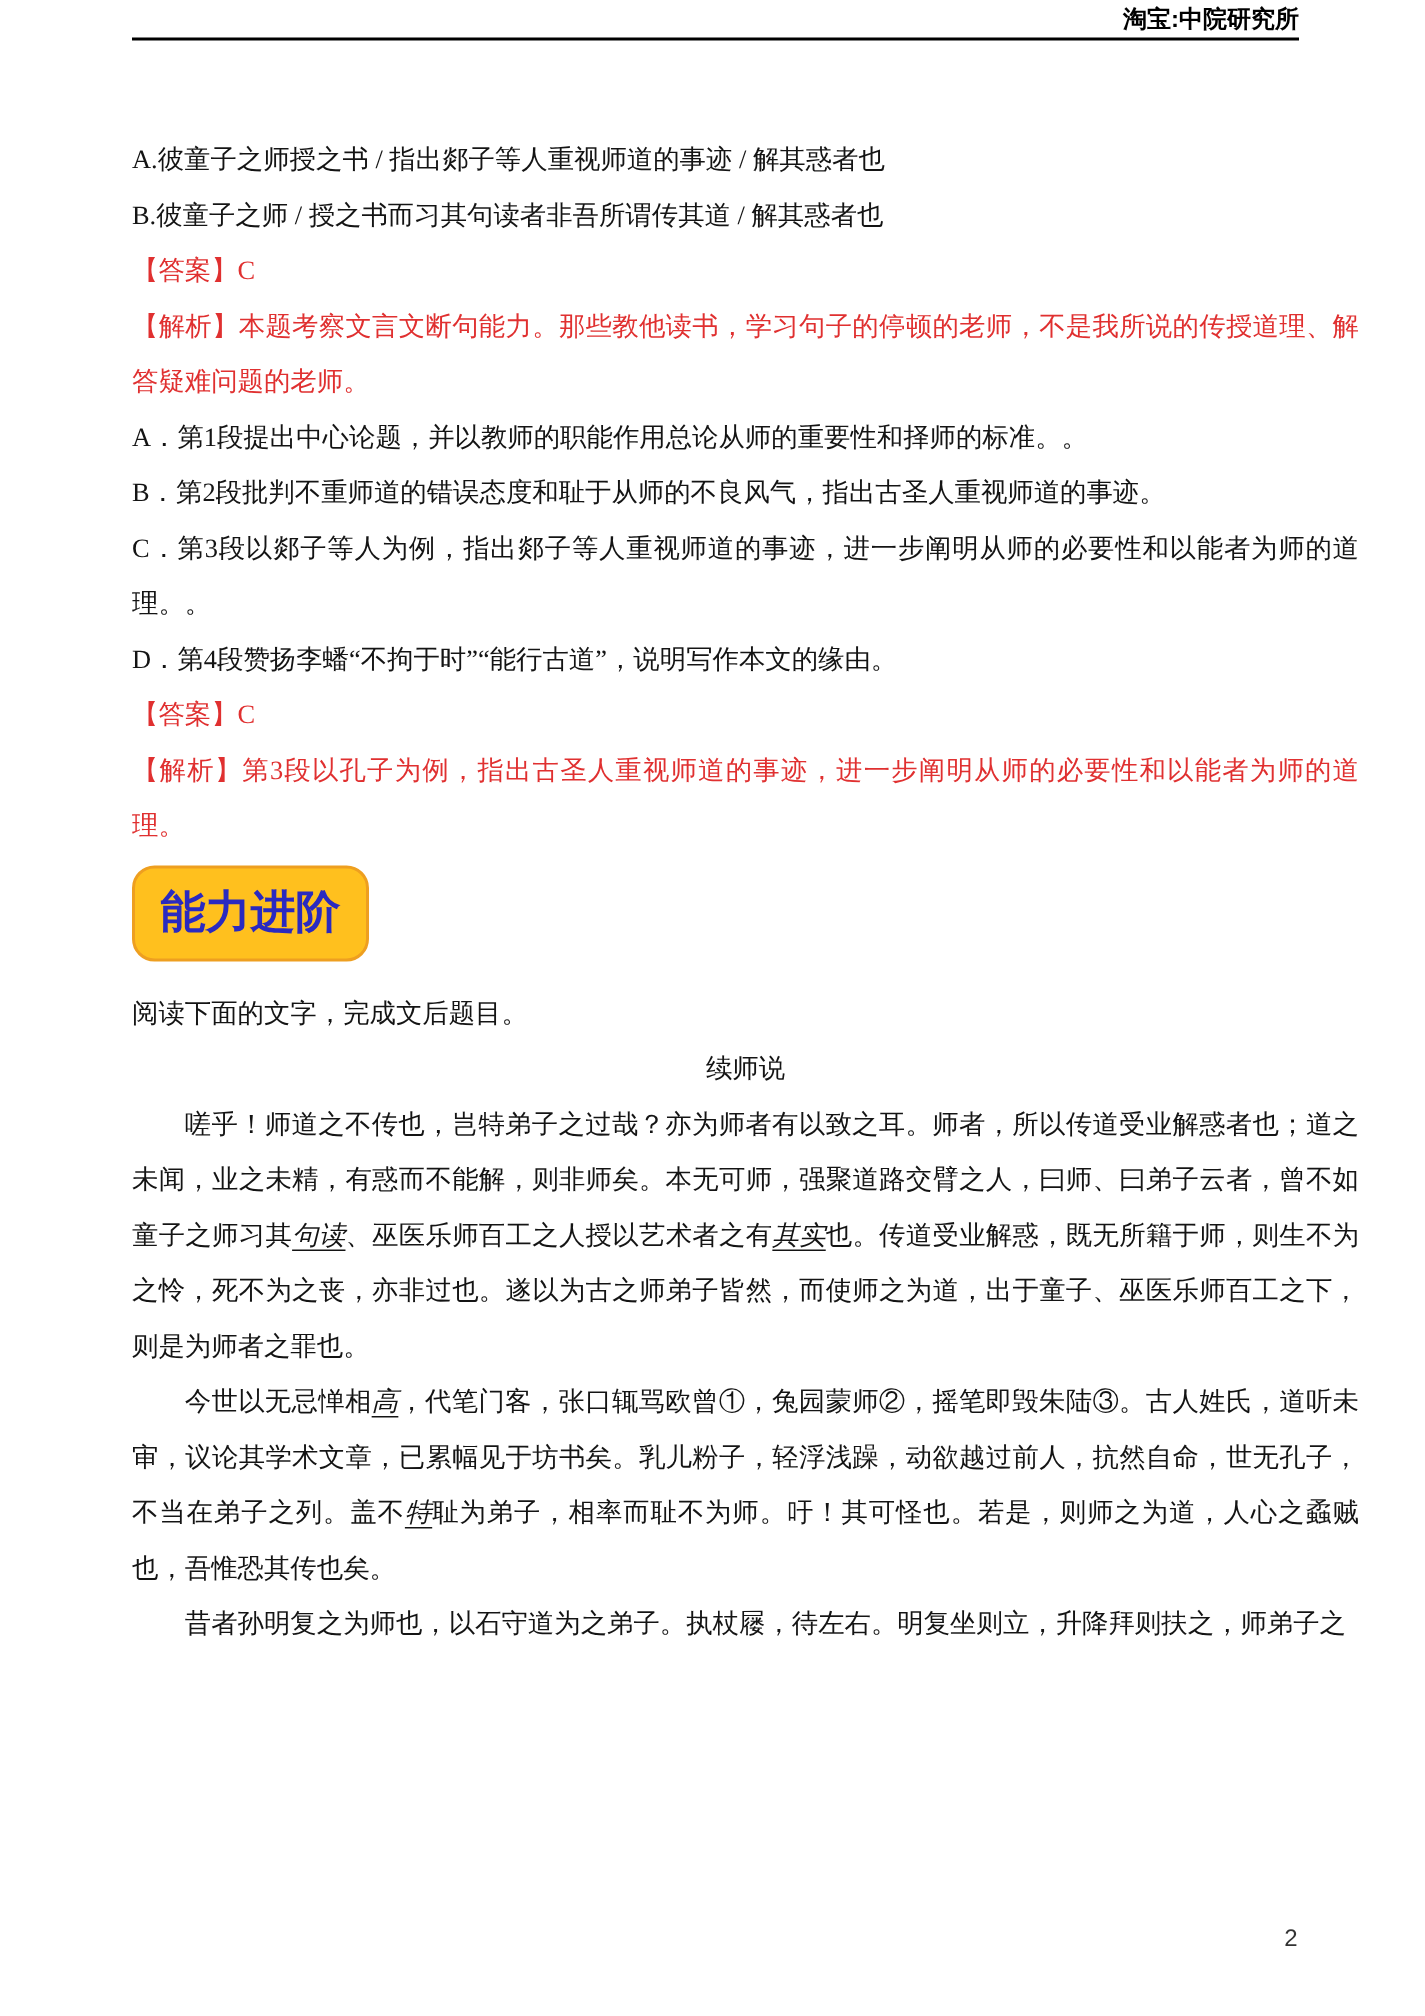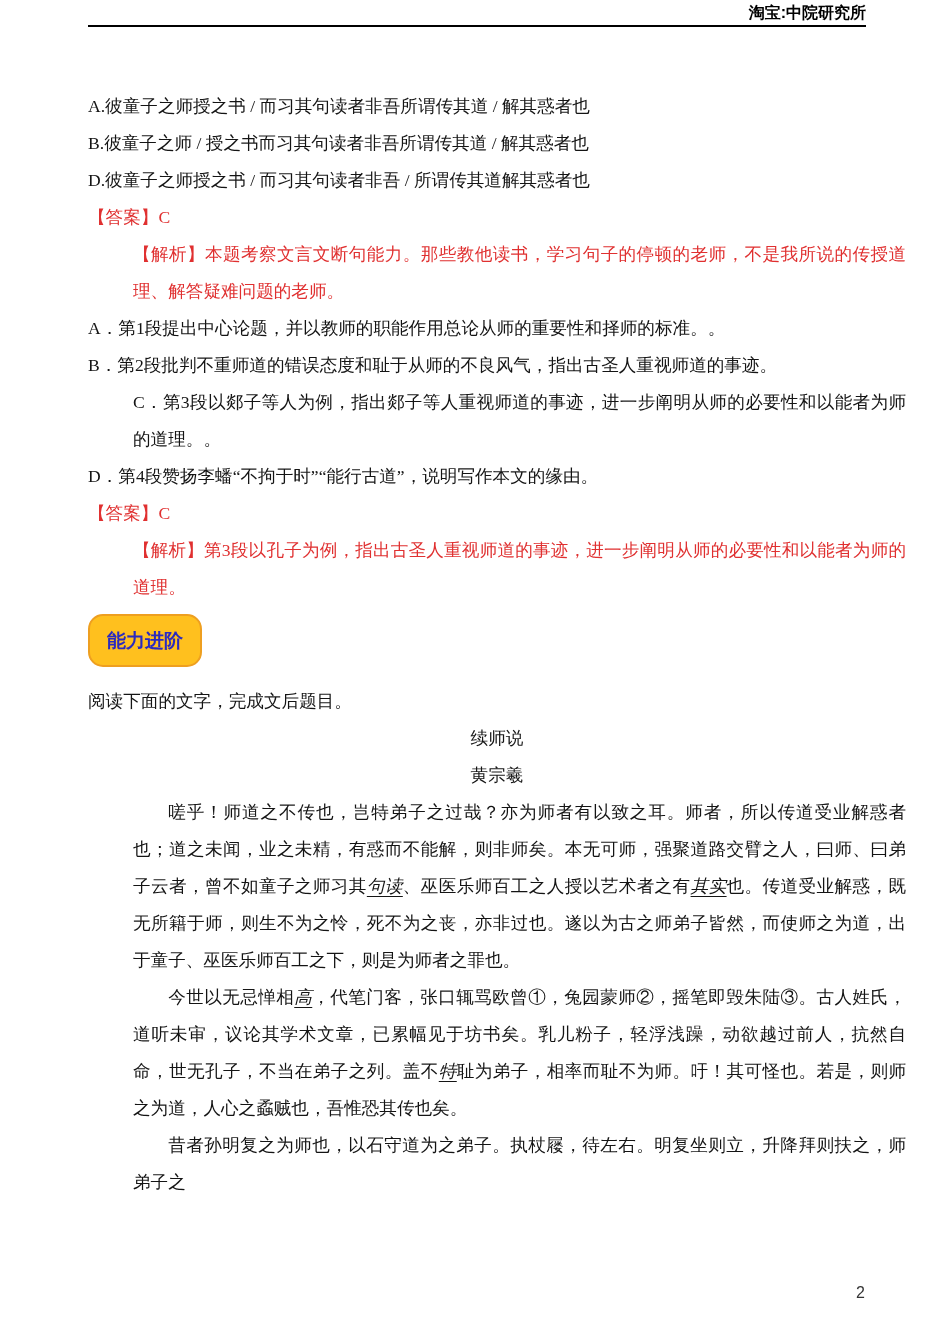--- a/index.html
+++ b/index.html
@@ -15,70 +15,68 @@
   }
   .header-rule{
     position:absolute;left:88px;top:25px;width:778px;height:0;
     border-top:2.5px solid #000;
   }
   .content{
     position:absolute;left:88px;top:88px;width:818px;
     font-size:17.6px;line-height:37px;text-align:justify;
   }
   .line{white-space:nowrap;text-align:left;}
-  .para{text-align:justify;margin-left:45px;}
+  .para{text-align:justify;}
   .red{color:#e03030;}
   .center{text-align:center;white-space:normal;}
   .indent{text-indent:2em;}
   .u{text-decoration:underline;text-underline-offset:4px;font-style:italic;}
   .badge-wrap{margin:8px 0 16px 0;line-height:normal;}
   .badge{
     display:inline-block;background:#ffc01e;border:2.5px solid #ee9f20;
-    border-radius:15px;color:#2a2ac0;font-weight:bold;font-size:19px;
+    border-radius:15px;color:#2a2ac0;font-weight:bold;font-size:30px;
     line-height:1;padding:15px 17px;
     font-family:"Liberation Sans","DejaVu Sans",sans-serif;
   }
   .page-number{
     position:absolute;right:85px;bottom:42px;
     font-family:"Liberation Sans","DejaVu Sans",sans-serif;
     font-size:16px;color:#333;
   }
 </style>
 </head>
 <body>
 
 <div class="page">
 
   <div class="header-brand">淘宝:中院研究所</div>
   <div class="header-rule"></div>
 
   <main class="content">
 
-    <div class="line">A.彼童子之师授之书 / 而习其句读者非吾所谓传其道 / 解其惑者也</div>
+    <div class="line">A.彼童子之师授之书 / 指出郯子等人重视师道的事迹 / 解其惑者也</div>
     <div class="line">B.彼童子之师 / 授之书而习其句读者非吾所谓传其道 / 解其惑者也</div>
-    <div class="line">D.彼童子之师授之书 / 而习其句读者非吾 / 所谓传其道解其惑者也</div>
 
     <div class="line red">【答案】C</div>
     <div class="para red">【解析】本题考察文言文断句能力。那些教他读书，学习句子的停顿的老师，不是我所说的传授道理、解答疑难问题的老师。</div>
 
     <div class="line">A．第1段提出中心论题，并以教师的职能作用总论从师的重要性和择师的标准。。</div>
     <div class="line">B．第2段批判不重师道的错误态度和耻于从师的不良风气，指出古圣人重视师道的事迹。</div>
     <div class="para">C．第3段以郯子等人为例，指出郯子等人重视师道的事迹，进一步阐明从师的必要性和以能者为师的道理。。</div>
     <div class="line">D．第4段赞扬李蟠“不拘于时”“能行古道”，说明写作本文的缘由。</div>
 
     <div class="line red">【答案】C</div>
     <div class="para red">【解析】第3段以孔子为例，指出古圣人重视师道的事迹，进一步阐明从师的必要性和以能者为师的道理。</div>
 
     <div class="badge-wrap">
       <span class="badge">能力进阶</span>
     </div>
 
     <div class="line">阅读下面的文字，完成文后题目。</div>
     <div class="center">续师说</div>
-    <div class="center">黄宗羲</div>
 
     <div class="para indent"><span>嗟乎！师道之不传也，岂特弟子之过哉？亦为师者有以致之耳。师者，所以传道受业解惑者也；道之未闻，业之未精，有惑而不能解，则非师矣。本无可师，强聚道路交臂之人，曰师、曰弟子云者，曾不如童子之师习其</span><span class="u">句读</span><span>、巫医乐师百工之人授以艺术者之有</span><span class="u">其实</span><span>也。传道受业解惑，既无所籍于师，则生不为之怜，死不为之丧，亦非过也。遂以为古之师弟子皆然，而使师之为道，出于童子、巫医乐师百工之下，则是为师者之罪也。</span></div>
     <div class="para indent"><span>今世以无忌惮相</span><span class="u">高</span><span>，代笔门客，张口辄骂欧曾①，兔园蒙师②，摇笔即毁朱陆③。古人姓氏，道听未审，议论其学术文章，已累幅见于坊书矣。乳儿粉子，轻浮浅躁，动欲越过前人，抗然自命，世无孔子，不当在弟子之列。盖不</span><span class="u">特</span><span>耻为弟子，相率而耻不为师。吁！其可怪也。若是，则师之为道，人心之蟊贼也，吾惟恐其传也矣。</span></div>
     <div class="para indent"><span>昔者孙明复之为师也，以石守道为之弟子。执杖屦，待左右。明复坐则立，升降拜则扶之，师弟子之</span></div>
 
   </main>
 
   <div class="page-number">2</div>
 
 </div>

